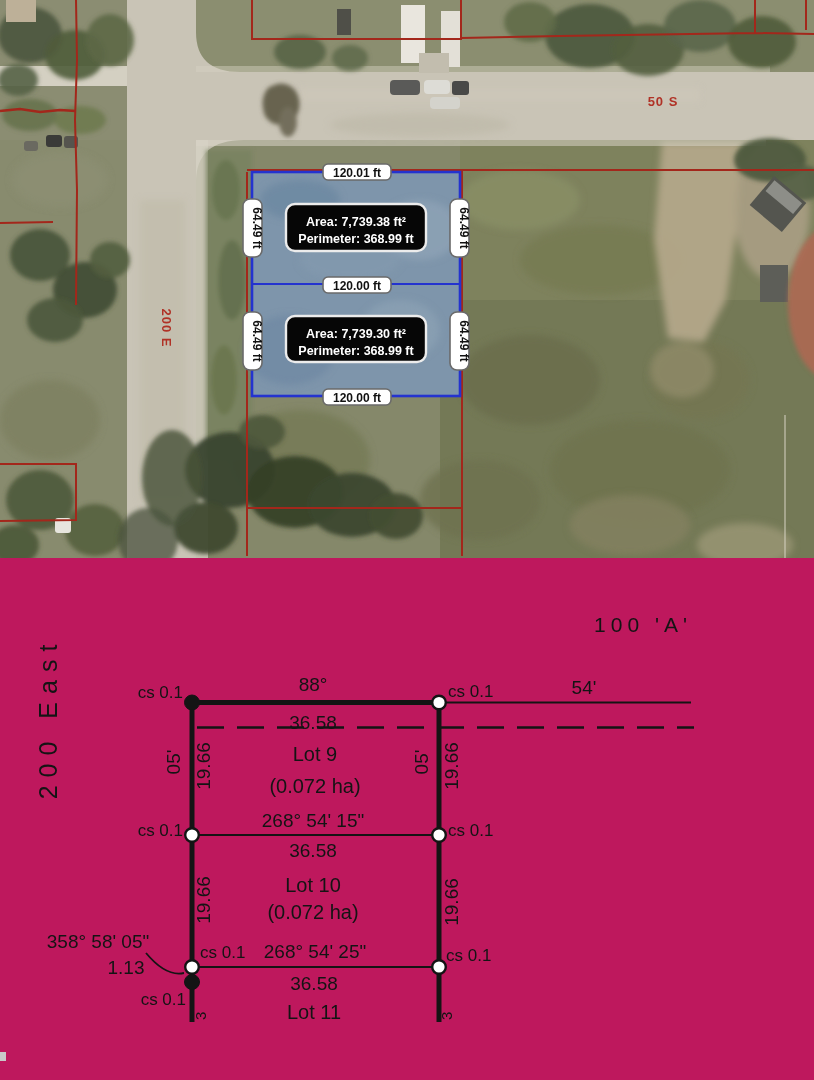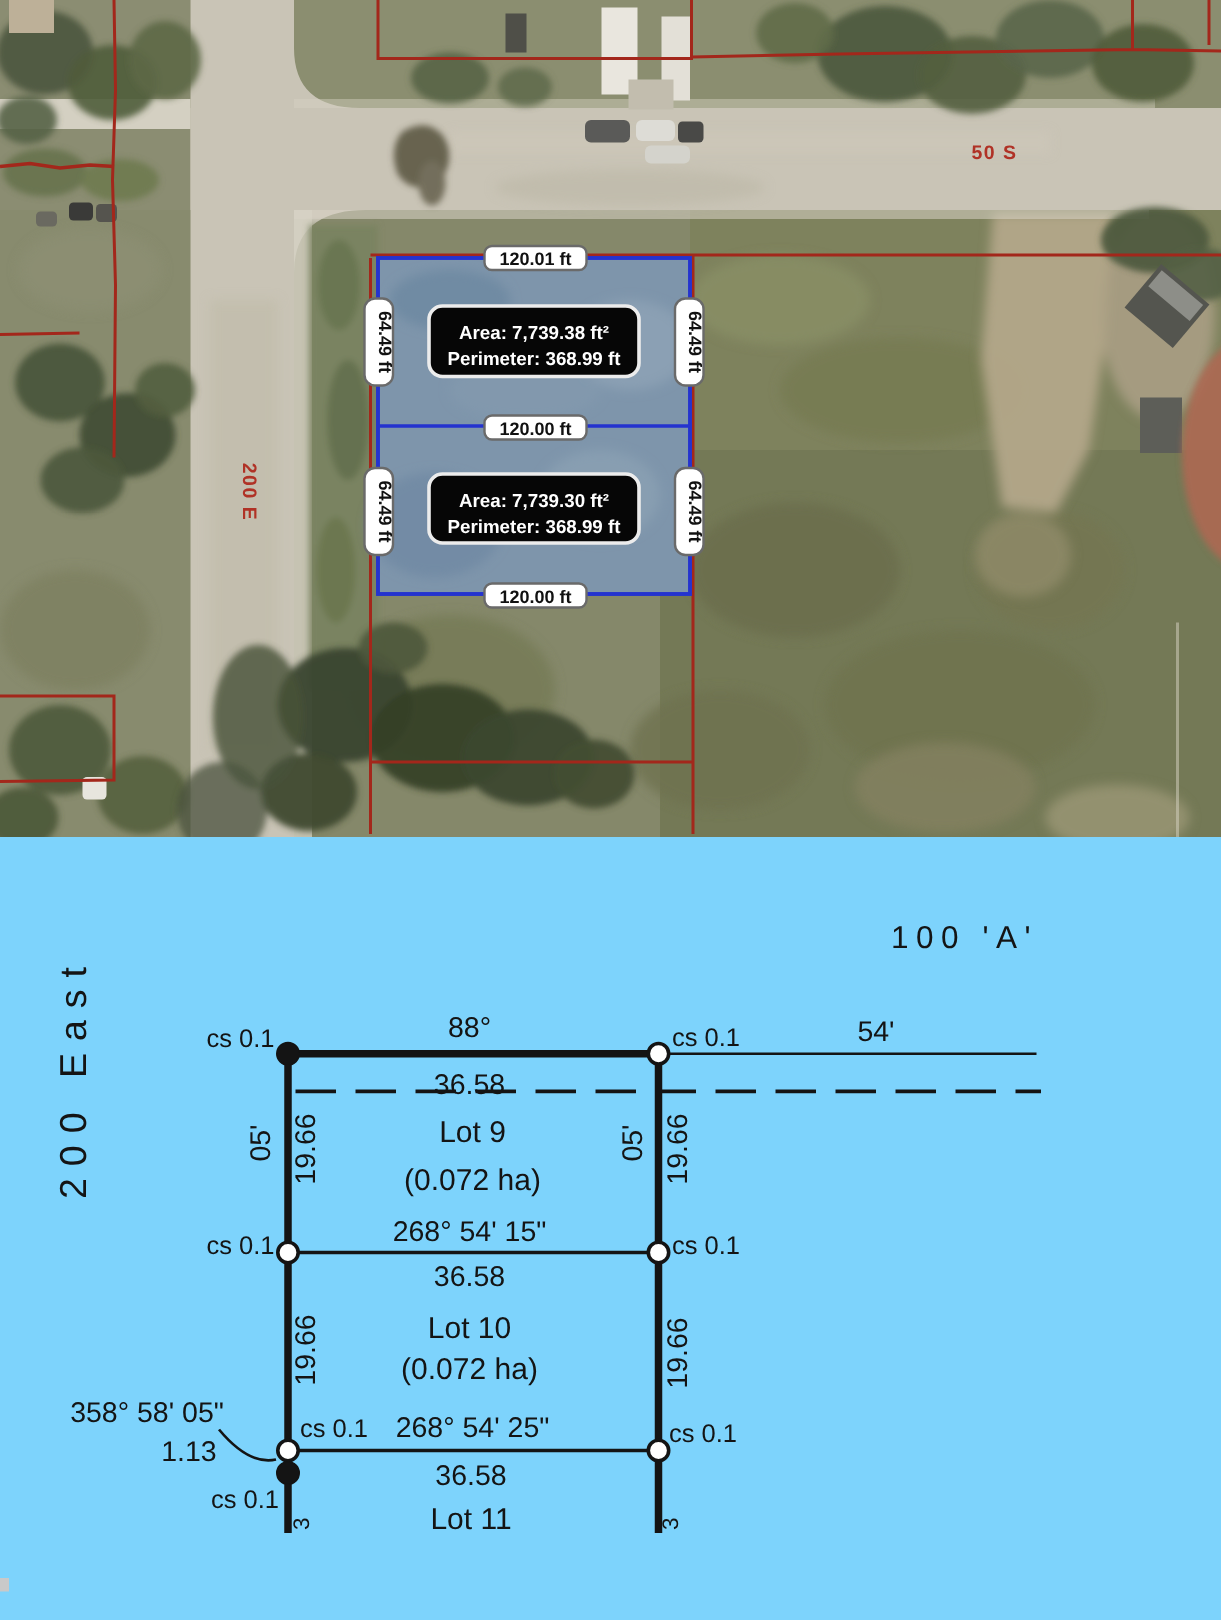--- a/index.html
+++ b/index.html
@@ -1,16 +1,16 @@
 <!DOCTYPE html>
 <html><head>
 <meta charset="utf-8">
 <style>
 html,body{margin:0;padding:0;background:#ffffff;}
-#page{position:relative;width:814px;height:1080px;background:#7dd3fc;overflow:hidden;font-family:"Liberation Sans",sans-serif;}
+#page{position:relative;width:814px;height:1080px;background:#be185d;overflow:hidden;font-family:"Liberation Sans",sans-serif;}
 svg{display:block;}
 </style>
 </head>
 <body>
 <div id="page">
 
 <svg id="aerial" width="814" height="558" viewBox="0 0 814 558" style="position:absolute;left:0;top:0;">
 <defs>
 <filter id="b2" x="-40%" y="-40%" width="180%" height="180%">
           <feGaussianBlur stdDeviation="2"></feGaussianBlur>

